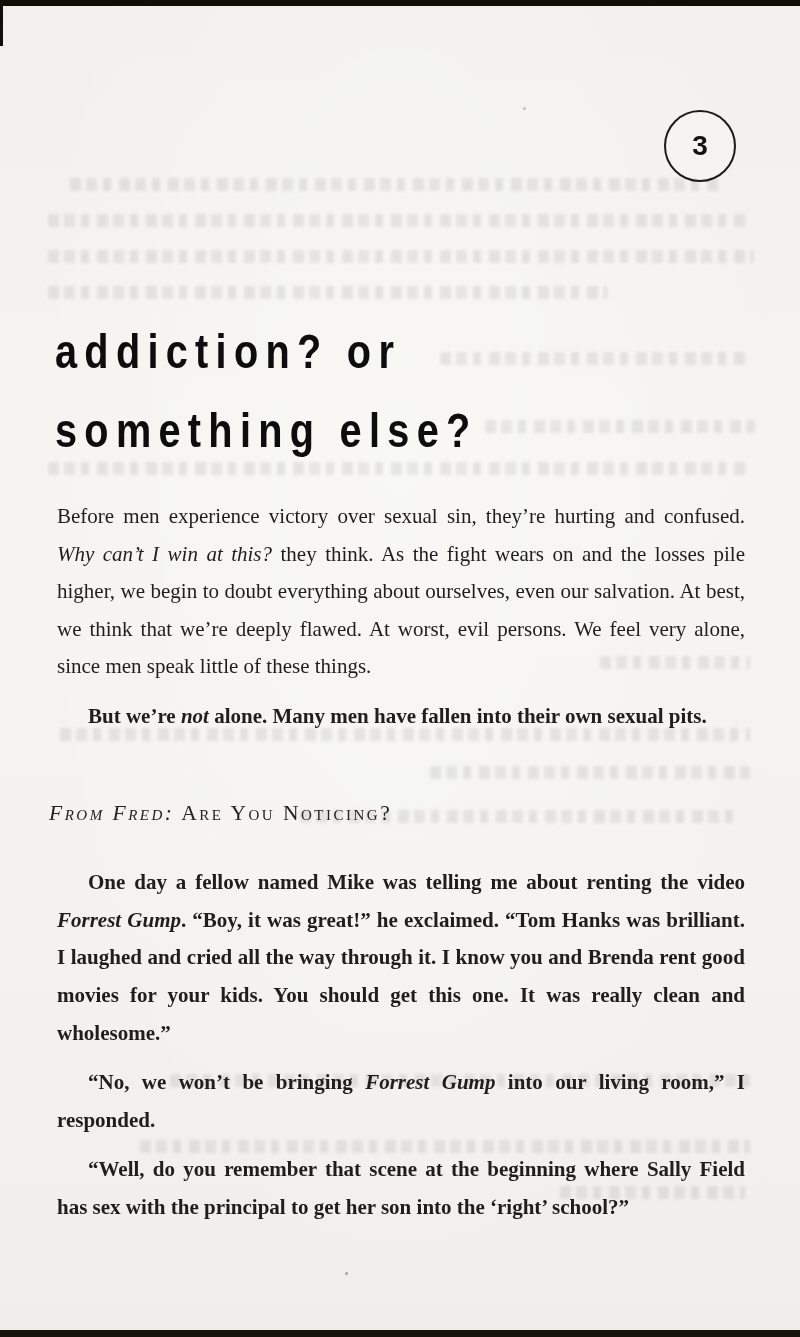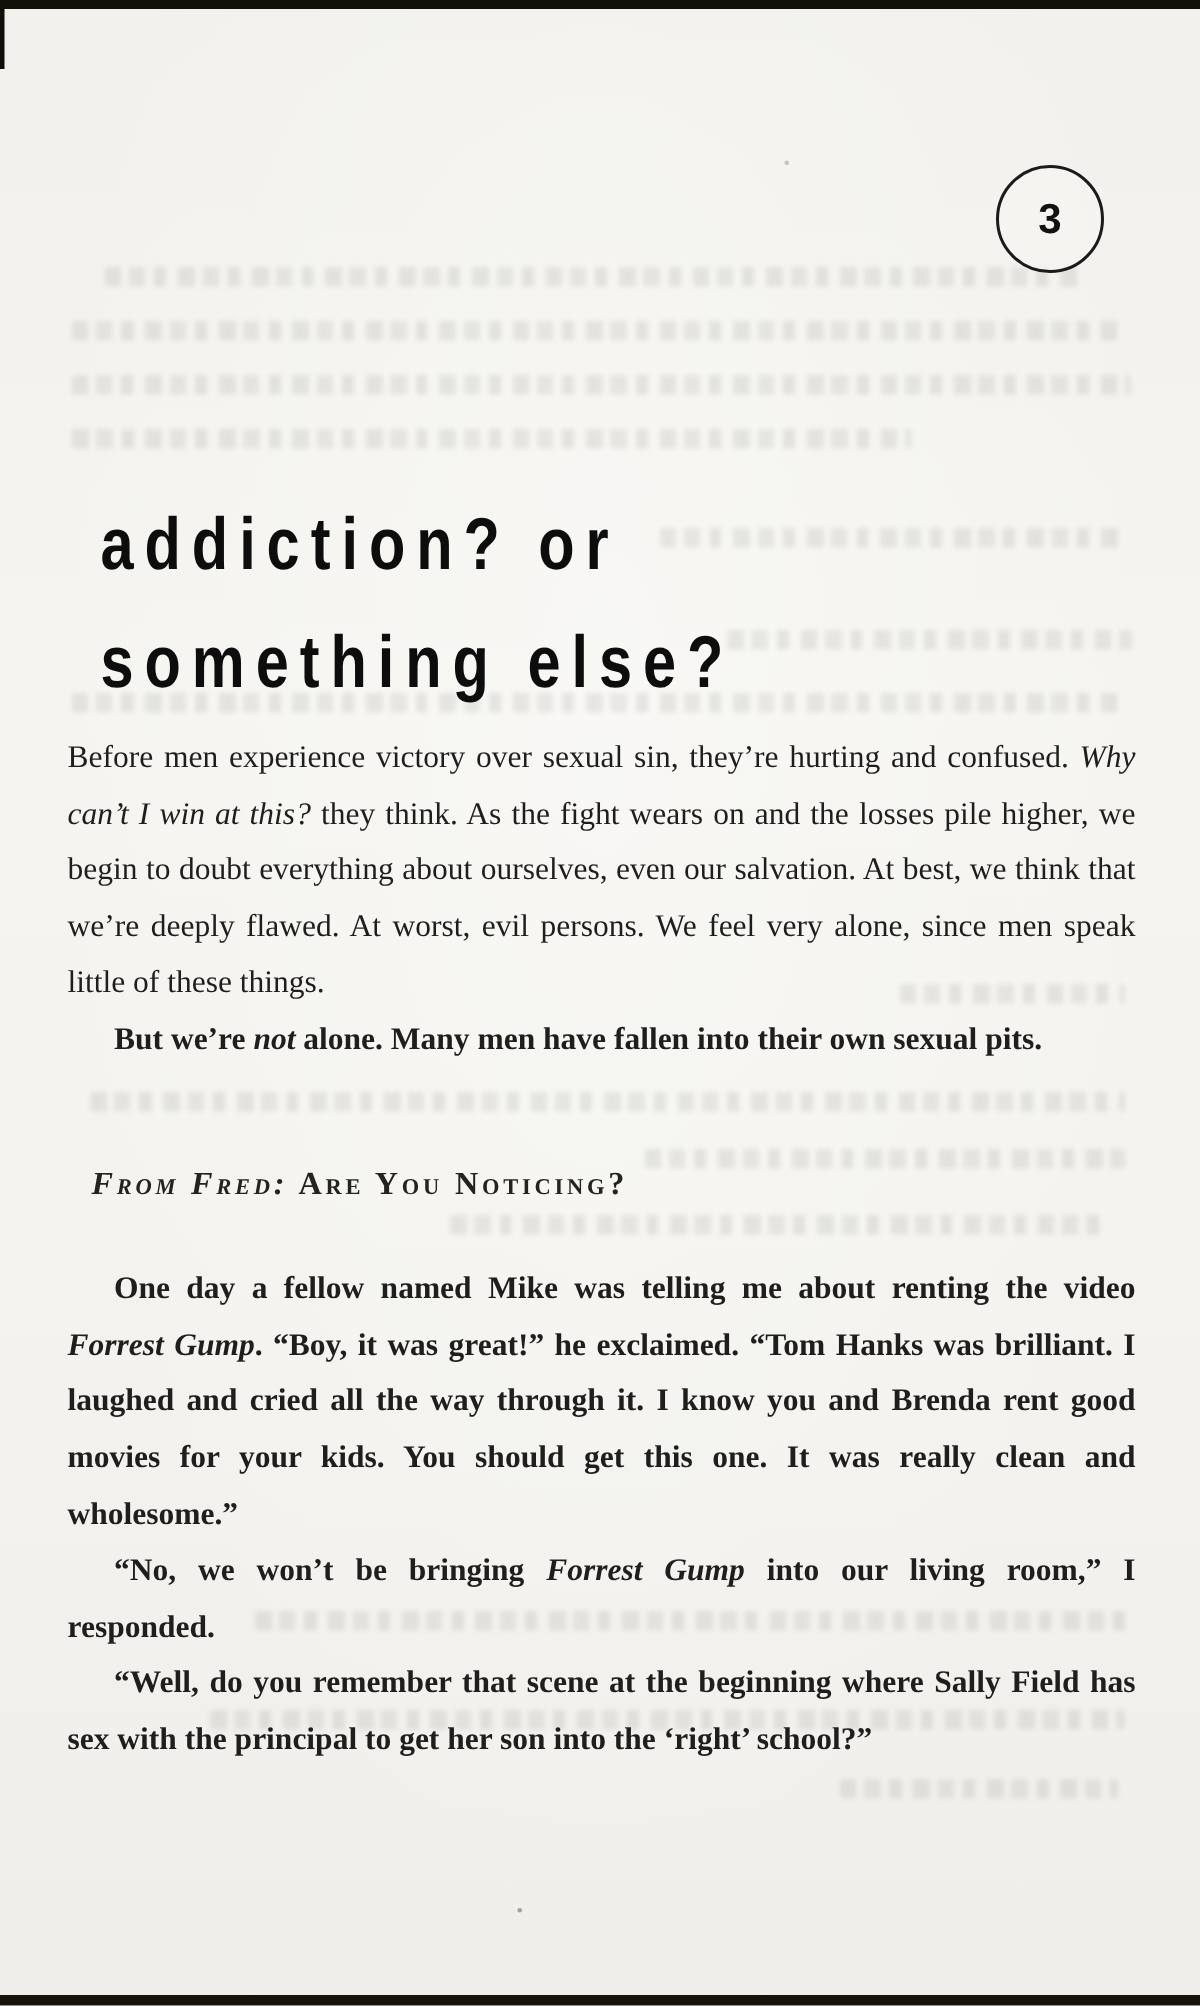--- a/index.html
+++ b/index.html
@@ -43,21 +43,21 @@
     width: 68px; height: 68px;
     border: 2.5px solid #1b1b1b;
     border-radius: 50%;
     display: flex; align-items: center; justify-content: center;
     font-family: "Liberation Sans", sans-serif;
     font-weight: 700; font-size: 28px; color: #121212;
     background: rgba(246,245,241,0.6);
   }
 
   
-  .chapter-title { position: absolute; left: 55px; top: 312px; margin: 12px; color: #0d0d0d; }
+  .chapter-title { position: absolute; left: 55px; top: 312px; margin: 0; color: #0d0d0d; }
   .title-line {
     font-family: "Liberation Sans", sans-serif;
     font-weight: 700;
     font-size: 49px;
     letter-spacing: 9px;
     line-height: 79px;
     white-space: nowrap;
     transform: scaleX(0.81);
     transform-origin: left center;
   }
@@ -65,27 +65,27 @@
   
   .body-flow {
     position: absolute;
     left: 45px; top: 486px;
     width: 712px;
     color: #1f1e1c;
     font-size: 21px;
     line-height: 37.6px;
     text-align: justify;
   }
-  .body-p { margin: 0; }
+  .body-p { margin: 12px; }
   .body-p.indent { text-indent: 31px; font-weight: bold; }
   .it { font-style: italic; }
 
   .section-heading {
-    margin: 59px 0 32px 16px;
-    font-weight: 700;
+    margin: 59px 0 32px 4px;
+    font-weight: 400;
     font-size: 21.5px;
     font-variant: small-caps;
     letter-spacing: 2.5px;
     color: #24231f;
     text-align: left;
     text-indent: 0;
   }
 </style>
 </head>
 <body>

